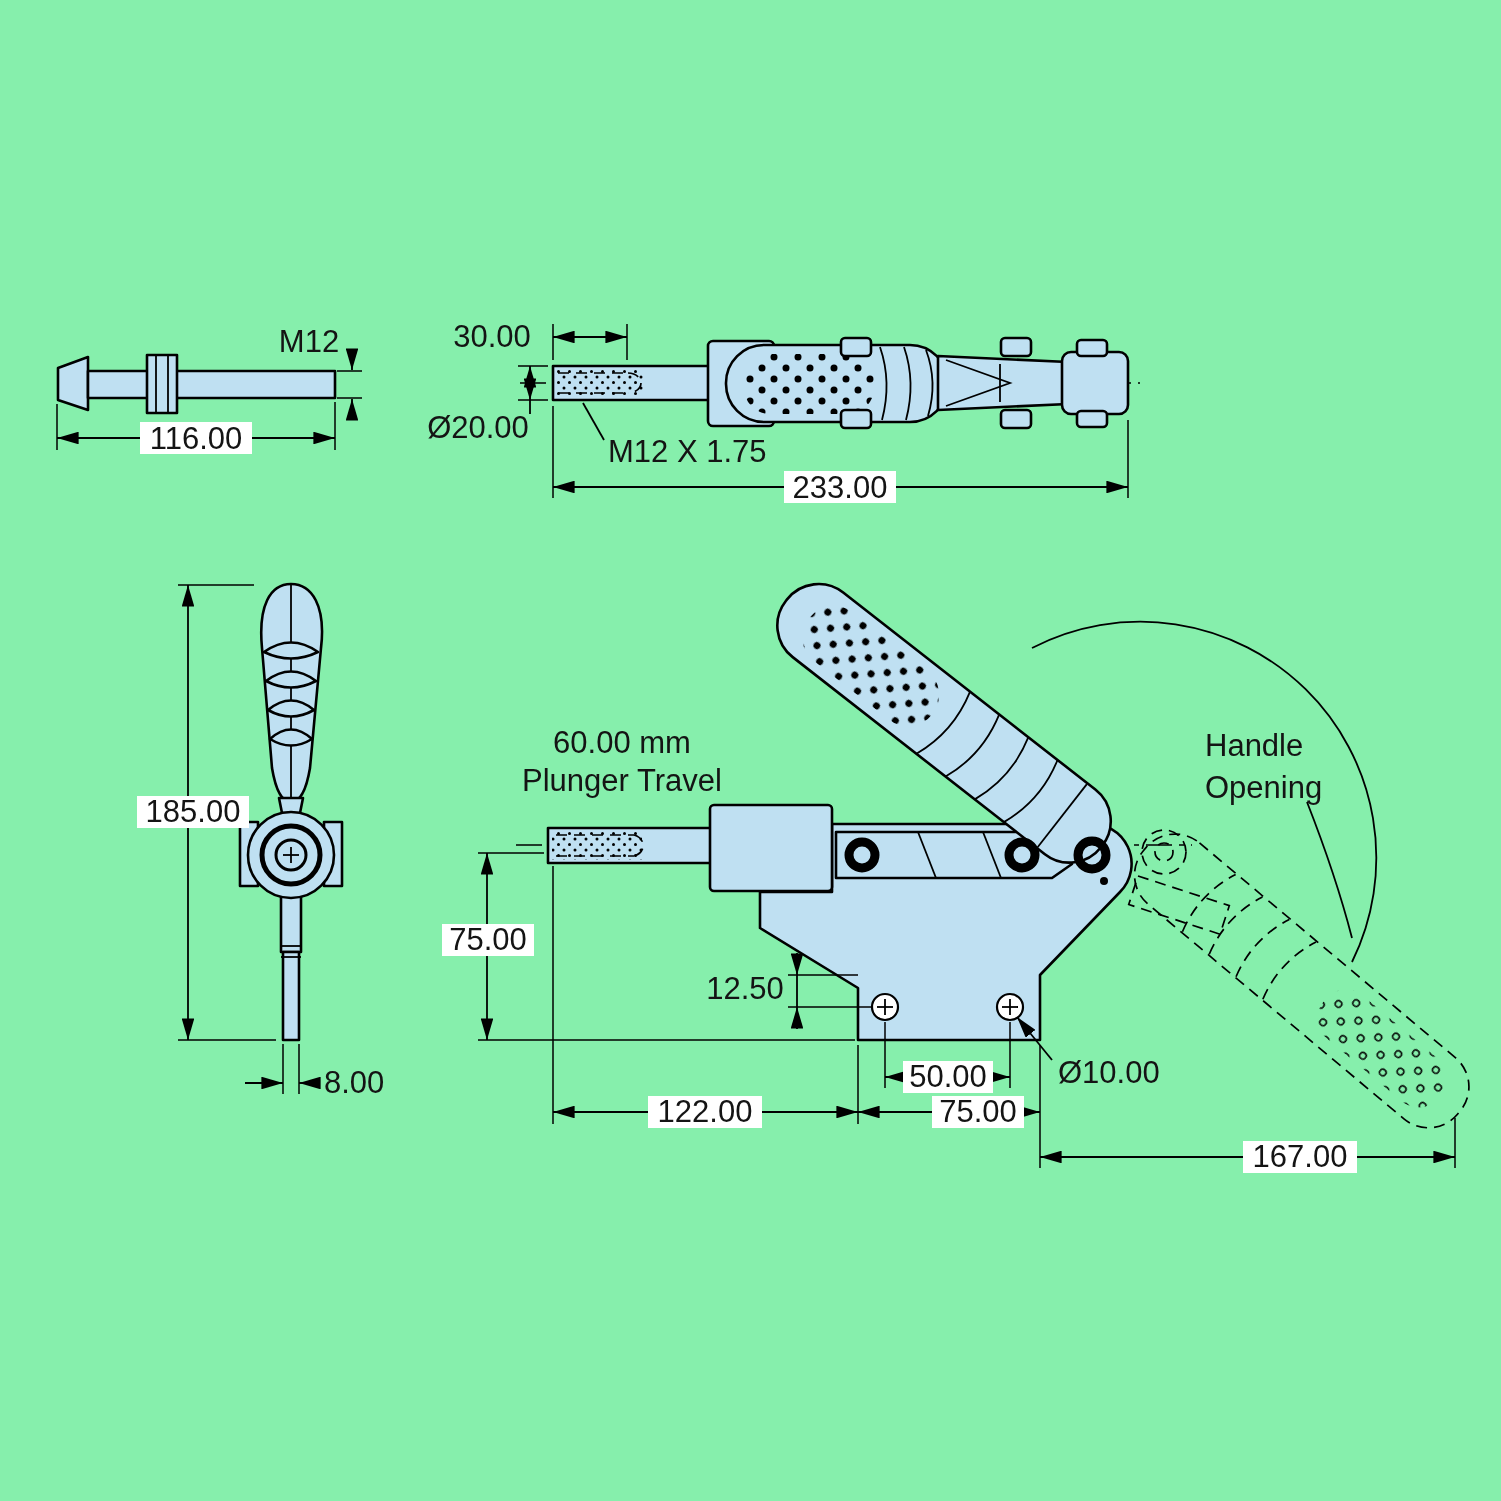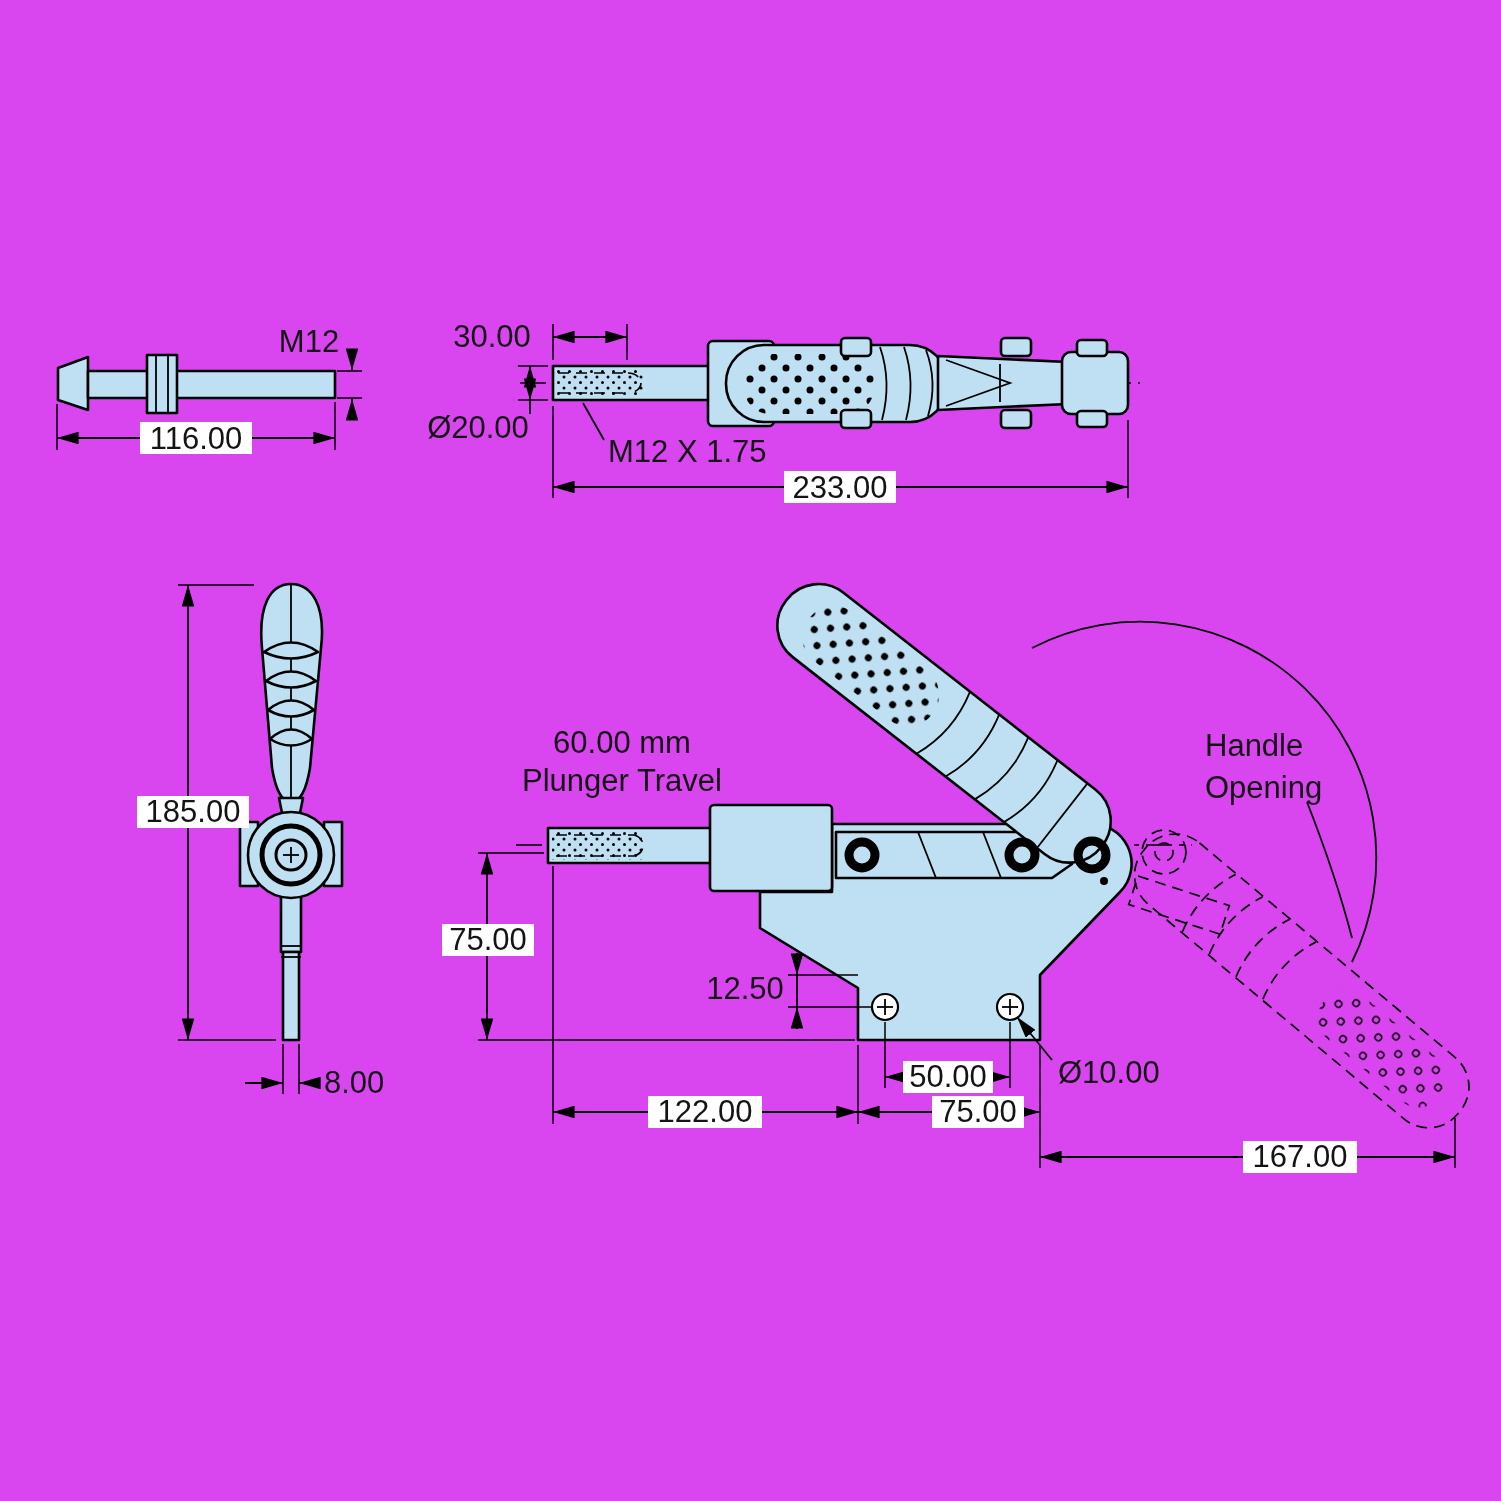--- a/index.html
+++ b/index.html
@@ -1,16 +1,16 @@
 <!DOCTYPE html>
 <html style="--part-fill: #bfe0f2;"><head>
 <meta charset="utf-8">
 <style>
   html,body{margin:0;padding:0;background:#fff;}
-  .stage{position:relative;width:1501px;height:1501px;background:#d946ef;overflow:hidden;
+  .stage{position:relative;width:1501px;height:1501px;background:#86efac;overflow:hidden;
          font-family:"Liberation Sans", sans-serif;}
   svg{position:absolute;left:0;top:0;}
   .part{fill:var(--part-fill,#bfe0f2);stroke:#000;stroke-width:2.6;stroke-linejoin:round;}
   .thin{stroke:#000;stroke-width:1.8;fill:none;}
   .ext{stroke:#000;stroke-width:1.5;fill:none;}
   .dim{stroke:#000;stroke-width:1.8;fill:none;}
   .center{stroke:#000;stroke-width:1.5;fill:none;stroke-dasharray:26 7 5 7;}
   .hidden{stroke:#000;stroke-width:1.7;fill:none;stroke-dasharray:11 7;}
   .bg{fill:#fff;}
   text.dimtxt{font-family:"Liberation Sans",sans-serif;font-size:31px;fill:#141414;}

